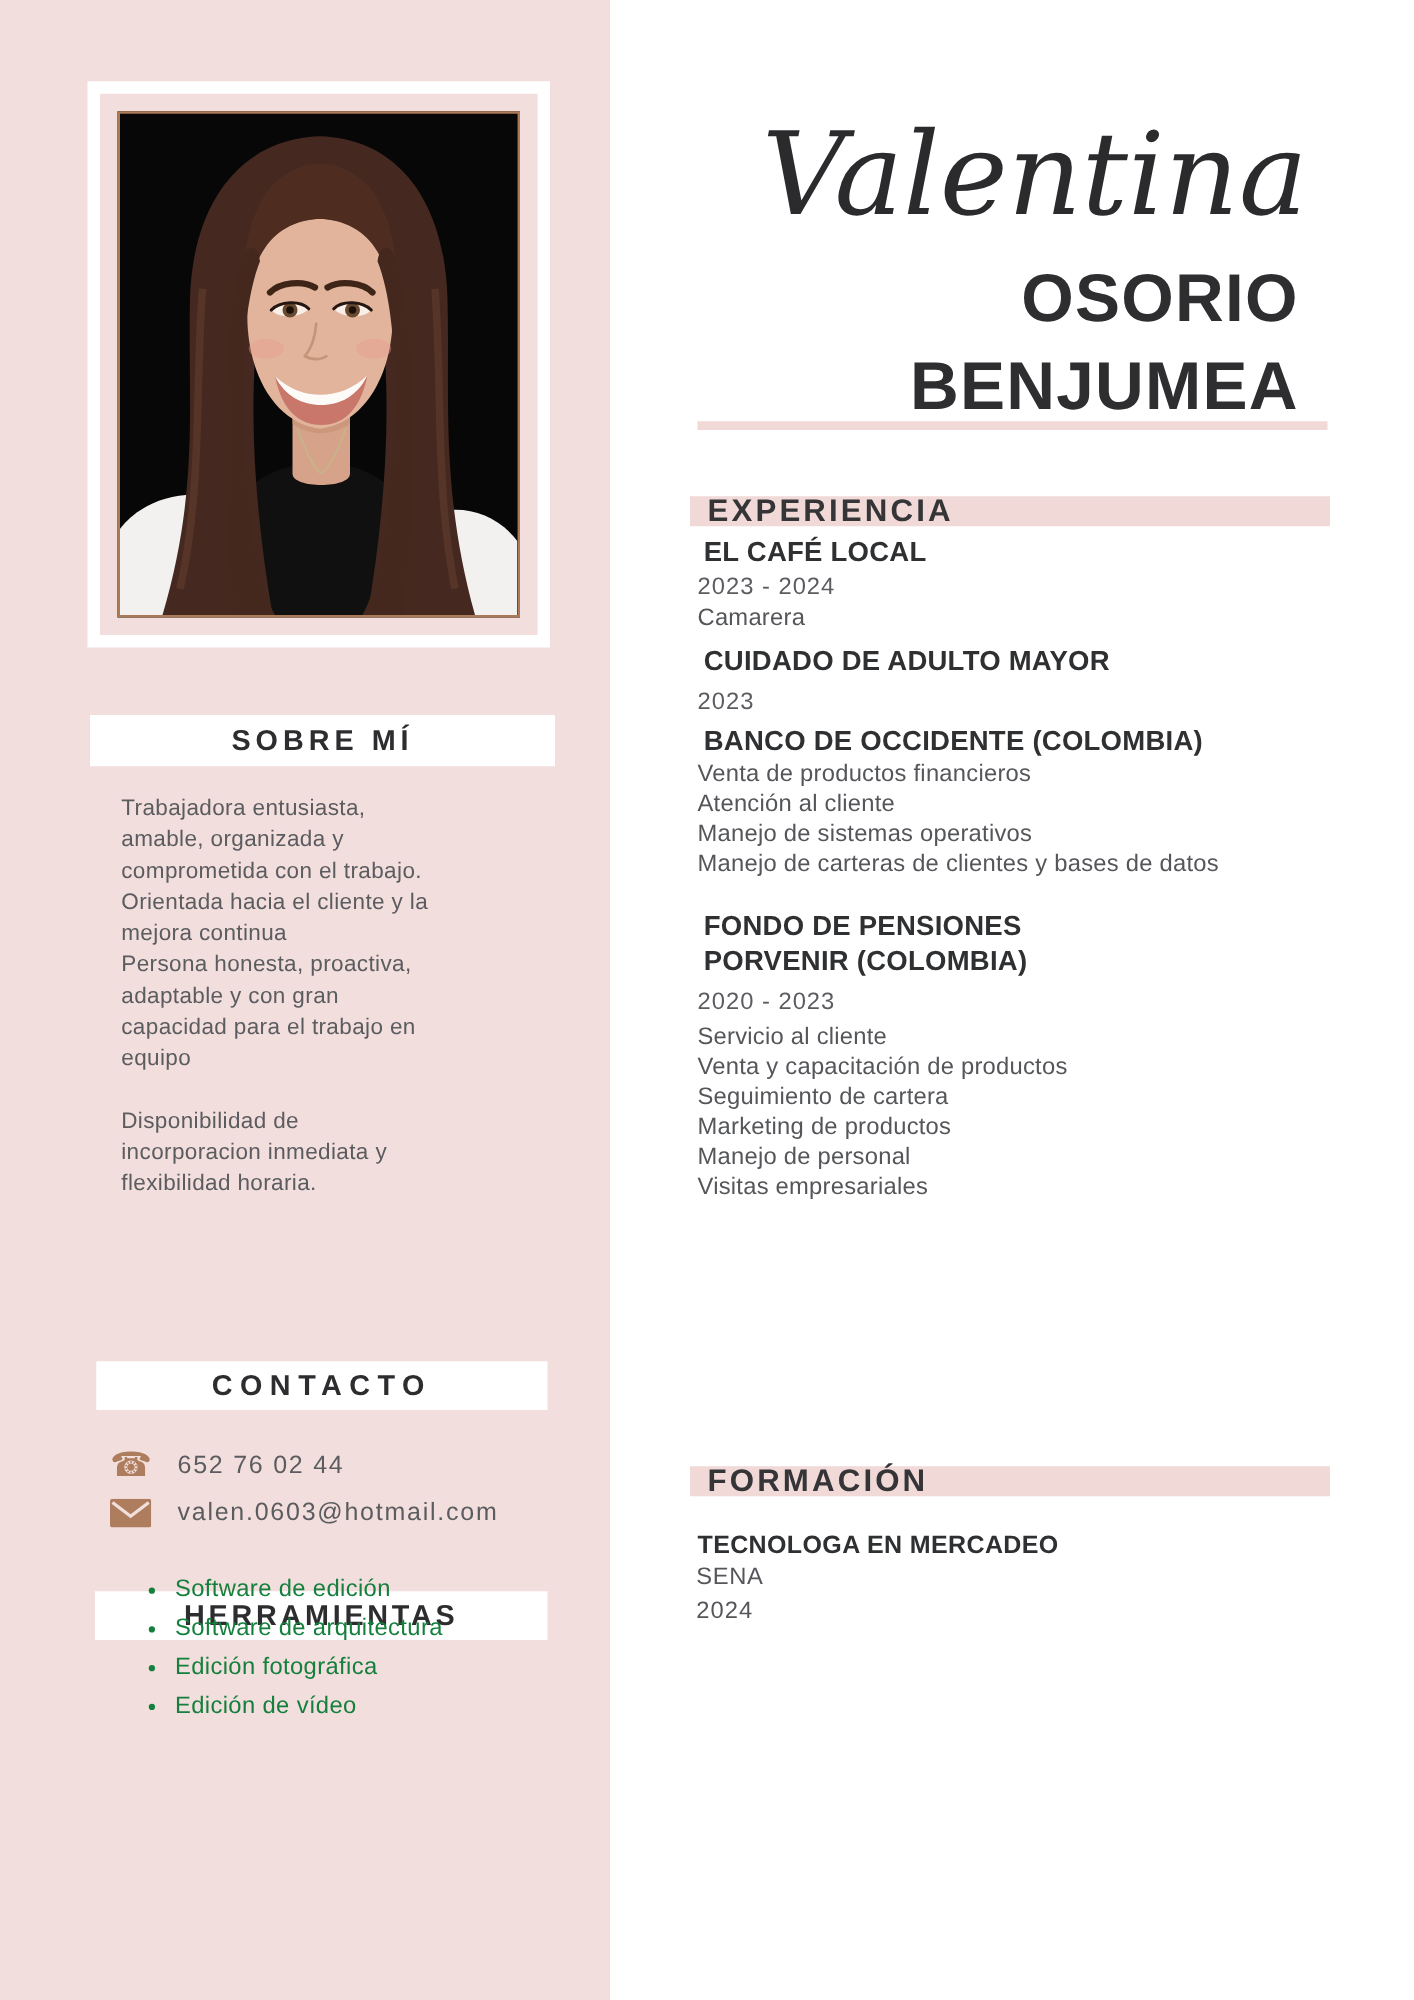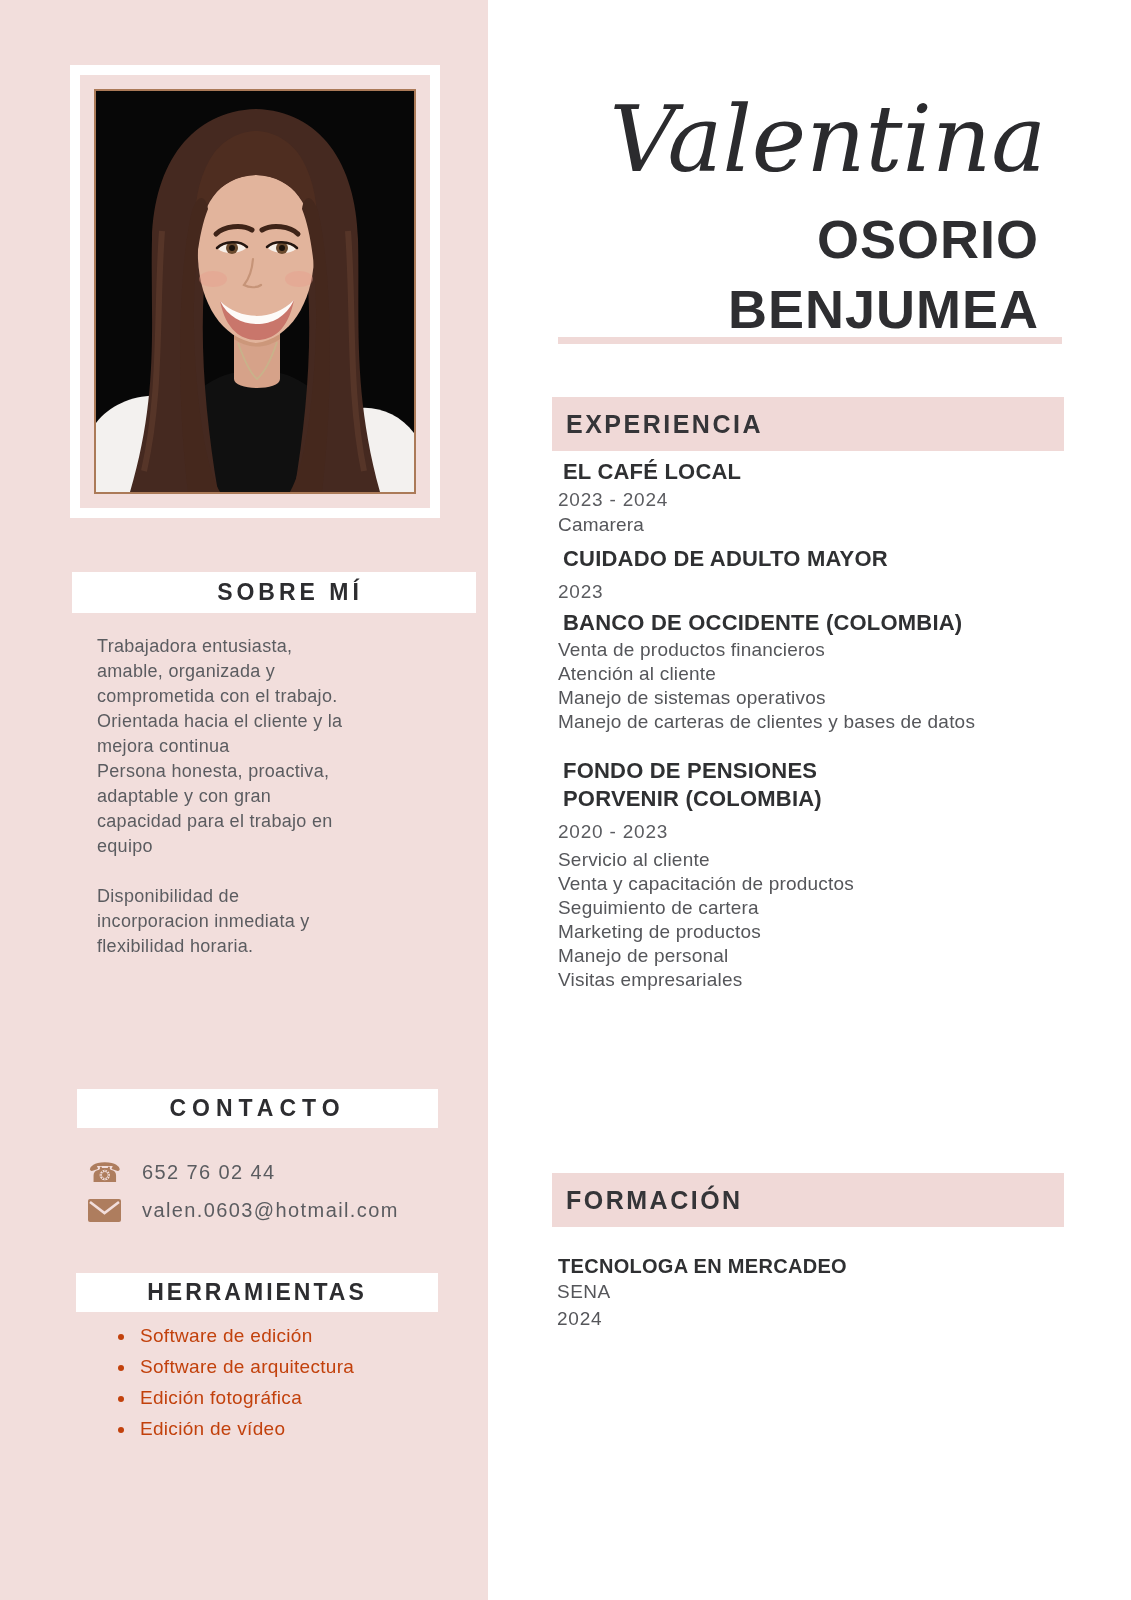--- a/index.html
+++ b/index.html
@@ -10,50 +10,50 @@
   
   .sidebar{position:absolute;left:0;top:0;width:488px;height:1600px;background:#f2dedc;}
   .photo-frame{position:absolute;left:70px;top:65px;width:370px;height:453px;
     background:#ffffff;box-sizing:border-box;padding:10px;}
   .photo-mat{width:100%;height:100%;background:#f2dedc;box-sizing:border-box;padding:14px;}
   .photo{width:100%;height:100%;box-sizing:border-box;border:2px solid #ab7a58;background:#070707;overflow:hidden;}
   .photo svg{display:block;width:100%;height:100%;}
 
   .side-head{position:absolute;background:#ffffff;display:flex;align-items:center;justify-content:center;
     font-weight:700;font-size:23px;letter-spacing:4px;color:#2d2d30;}
-  .side-head.sobre{left:72px;top:572px;width:372px;height:41px;padding-left:32px;}
+  .side-head.sobre{left:72px;top:572px;width:372px;height:41px;}
   .side-head.contacto{left:77px;top:1089px;width:361px;height:39px;letter-spacing:6px;}
   .side-head.herr{left:76px;top:1273px;width:362px;height:39px;letter-spacing:3px;}
 
   .about-body{position:absolute;left:97px;top:634px;width:348px;
     font-size:18px;line-height:25px;color:#5b5c60;white-space:pre-line;letter-spacing:.3px;}
 
   .contact-row{position:absolute;left:88px;display:flex;align-items:center;height:32px;}
   .contact-row.phone{top:1156px;}
   .contact-row.email{top:1194px;}
   .phone-glyph{font-family:"DejaVu Sans",sans-serif;font-size:27px;line-height:27px;color:#ae7d5e;width:38px;}
   .mail-glyph{width:38px;display:flex;align-items:center;}
   .contact-text{font-size:20px;color:#5b5c60;letter-spacing:1.4px;margin-left:16px;}
 
-  .tools-list{position:absolute;left:118px;top:1320px;margin:0;padding:0 0 0 18px;
-    font-size:19px;line-height:31px;color:#c2410c;letter-spacing:.3px;}
+  .tools-list{position:absolute;left:118px;top:1256px;margin:0;padding:0 0 0 18px;
+    font-size:19px;line-height:31px;color:#15803d;letter-spacing:.3px;}
   .tools-list li{padding-left:4px;}
 
   
   .name-script{position:absolute;right:85px;top:84px;width:600px;text-align:right;
     font-family:"DejaVu Serif",serif;font-style:italic;font-weight:400;
     font-size:92px;line-height:112px;color:#2b2b2e;}
   .name-last{position:absolute;right:92px;top:204px;width:600px;text-align:right;
     font-weight:700;font-size:54px;line-height:70px;letter-spacing:1px;color:#2e2e31;}
   .name-underline{position:absolute;left:558px;top:337px;width:504px;height:7px;background:#f0d9d7;}
 
   .section{position:absolute;left:552px;width:512px;}
   .section.experiencia{top:397px;}
   .section.formacion{top:1173px;}
-  .section-bar{height:54px;background:#f0d9d7;display:flex;align-items:center;
+  .section-bar{height:24px;background:#f0d9d7;display:flex;align-items:center;
     padding-left:14px;box-sizing:border-box;
     font-weight:700;font-size:25px;letter-spacing:2.5px;color:#353538;}
 
   .company{font-weight:700;font-size:22px;line-height:27px;color:#2f3032;
     padding-left:11px;white-space:pre-line;letter-spacing:.2px;}
   .period{font-size:19px;line-height:24px;color:#5b5c60;padding-left:6px;letter-spacing:.8px;}
   .duties{font-size:19px;line-height:24px;color:#55565a;padding-left:6px;white-space:pre-line;letter-spacing:.2px;}
 
   .e1 .company{margin-top:7px;} .e1 .period{margin-top:3px;} .e1 .duties{margin-top:1px;}
   .e2 .company{margin-top:8px;} .e2 .period{margin-top:8px;} .e2 .duties{margin-top:0;}

